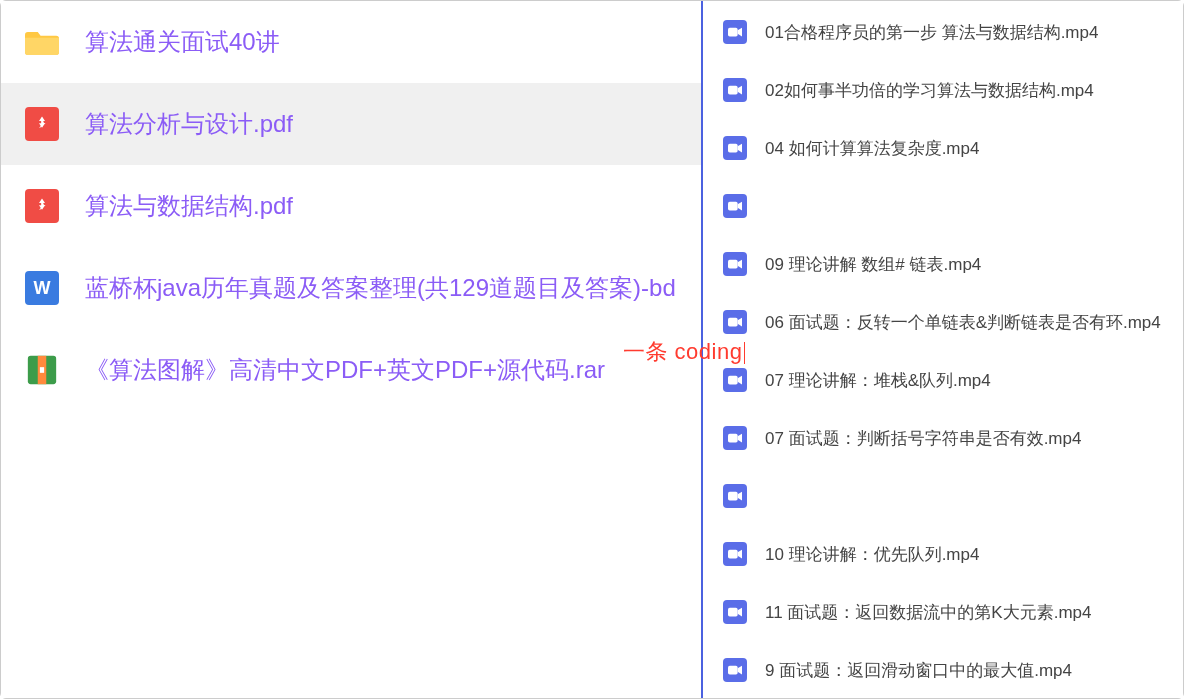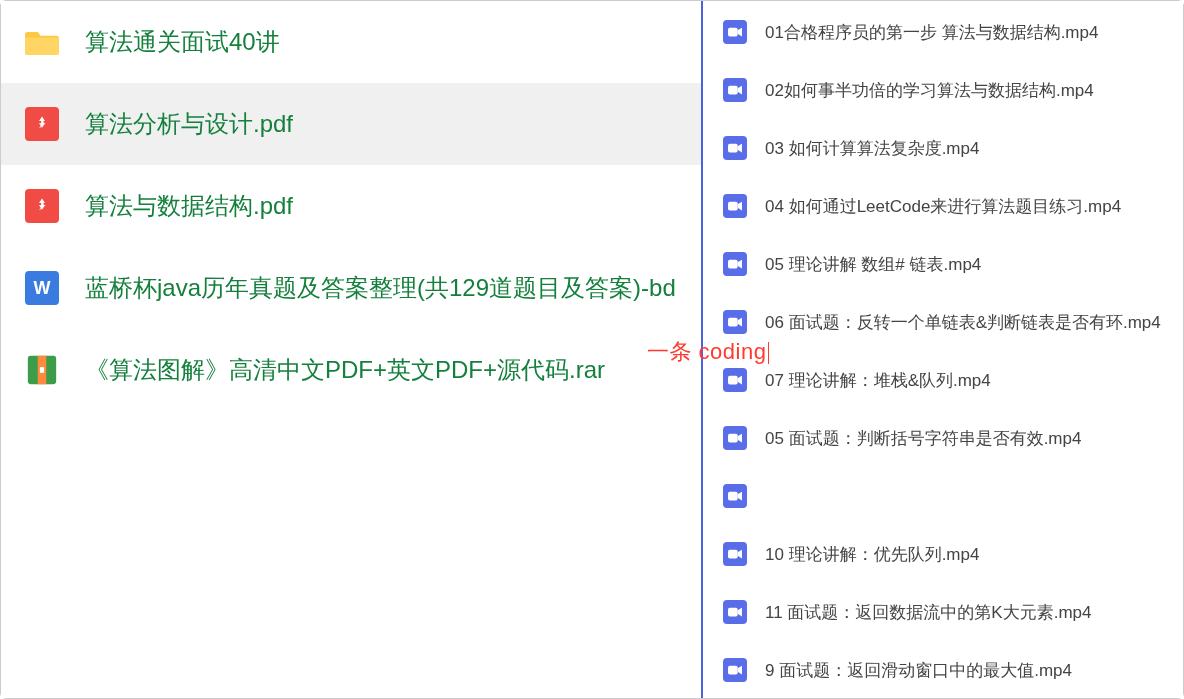--- a/index.html
+++ b/index.html
@@ -45,21 +45,21 @@
       height: 34px;
       display: flex;
       align-items: center;
       justify-content: center;
       border-radius: 4px;
       flex: 0 0 auto;
     }
     .item-row .label {
       margin-left: 26px;
       font-size: 24px;
-      color: #15803d;
+      color: #8b5cf6;
       overflow: hidden;
       text-overflow: clip;
     }
     .right-pane .item-row {
       height: 58px;
       padding: 0 20px;
     }
     .right-pane .item-row .icon-wrap {
       width: 24px;
       height: 24px;
@@ -78,21 +78,21 @@
     .rar-icon { width:32px; height:32px; position:relative; }
     .rar-icon svg { width:100%; height:100%; }
     .video-icon { background:#5a6de8; display:flex; align-items:center; justify-content:center; border-radius:4px; }
     .right-pane .video-icon { width:24px; height:24px; }
     .video-icon svg { width:14px; height:12px; }
     .watermark {
       position: absolute;
       color: #ff3b2f;
       font-size: 22px;
       font-weight: 400;
-      left: 646px;
+      left: 622px;
       top: 336px;
       z-index: 5;
       letter-spacing: 0.5px;
       text-align: center;
     }
     .watermark .cursor {
       display:inline-block; width:1px; height:22px; background:#ff3b2f; vertical-align:middle; margin-left:2px;
     }
     .footer-mark {
       position:absolute; right:6px; bottom:2px; font-size:9px; color:#bbb;
@@ -164,39 +164,38 @@
         </span>
         <span class="label">02如何事半功倍的学习算法与数据结构.mp4</span>
       </div>
       <div class="item-row">
         <span class="icon-wrap video-icon">
           <svg viewBox="0 0 16 12">
             <rect x="0" y="1" width="11" height="10" rx="2" fill="#fff"></rect>
             <path fill="#fff" d="M11 4l5-3v10l-5-3z"></path>
           </svg>
         </span>
-        <span class="label">03 如何计算算法复杂度.mp4</span>
-      </div>
-      <div class="item-row">
-        <span class="icon-wrap video-icon">
-          <svg viewBox="0 0 16 12">
-            <rect x="0" y="1" width="11" height="10" rx="2" fill="#fff"></rect>
-            <path fill="#fff" d="M11 4l5-3v10l-5-3z"></path>
-          </svg>
-        </span>
-        <span class="label">04 如何通过LeetCode来进行算法题目练习.mp4</span>
-      </div>
-      <div class="item-row">
-        <span class="icon-wrap video-icon">
-          <svg viewBox="0 0 16 12">
-            <rect x="0" y="1" width="11" height="10" rx="2" fill="#fff"></rect>
-            <path fill="#fff" d="M11 4l5-3v10l-5-3z"></path>
-          </svg>
-        </span>
-        <span class="label">05 理论讲解 数组# 链表.mp4</span>
+        <span class="label">04 如何计算算法复杂度.mp4</span>
+      </div>
+      <div class="item-row">
+        <span class="icon-wrap video-icon">
+          <svg viewBox="0 0 16 12">
+            <rect x="0" y="1" width="11" height="10" rx="2" fill="#fff"></rect>
+            <path fill="#fff" d="M11 4l5-3v10l-5-3z"></path>
+          </svg>
+        </span>
+      </div>
+      <div class="item-row">
+        <span class="icon-wrap video-icon">
+          <svg viewBox="0 0 16 12">
+            <rect x="0" y="1" width="11" height="10" rx="2" fill="#fff"></rect>
+            <path fill="#fff" d="M11 4l5-3v10l-5-3z"></path>
+          </svg>
+        </span>
+        <span class="label">09 理论讲解 数组# 链表.mp4</span>
       </div>
       <div class="item-row">
         <span class="icon-wrap video-icon">
           <svg viewBox="0 0 16 12">
             <rect x="0" y="1" width="11" height="10" rx="2" fill="#fff"></rect>
             <path fill="#fff" d="M11 4l5-3v10l-5-3z"></path>
           </svg>
         </span>
         <span class="label">06 面试题：反转一个单链表&amp;判断链表是否有环.mp4</span>
       </div>
@@ -209,21 +208,21 @@
         </span>
         <span class="label">07 理论讲解：堆栈&amp;队列.mp4</span>
       </div>
       <div class="item-row">
         <span class="icon-wrap video-icon">
           <svg viewBox="0 0 16 12">
             <rect x="0" y="1" width="11" height="10" rx="2" fill="#fff"></rect>
             <path fill="#fff" d="M11 4l5-3v10l-5-3z"></path>
           </svg>
         </span>
-        <span class="label">05 面试题：判断括号字符串是否有效.mp4</span>
+        <span class="label">07 面试题：判断括号字符串是否有效.mp4</span>
       </div>
       <div class="item-row">
         <span class="icon-wrap video-icon">
           <svg viewBox="0 0 16 12">
             <rect x="0" y="1" width="11" height="10" rx="2" fill="#fff"></rect>
             <path fill="#fff" d="M11 4l5-3v10l-5-3z"></path>
           </svg>
         </span>
       </div>
       <div class="item-row">

